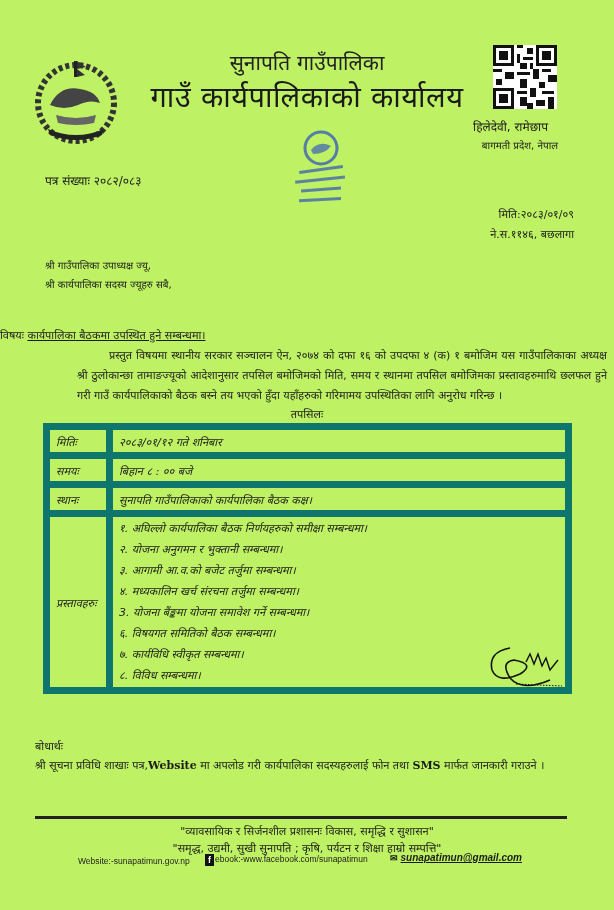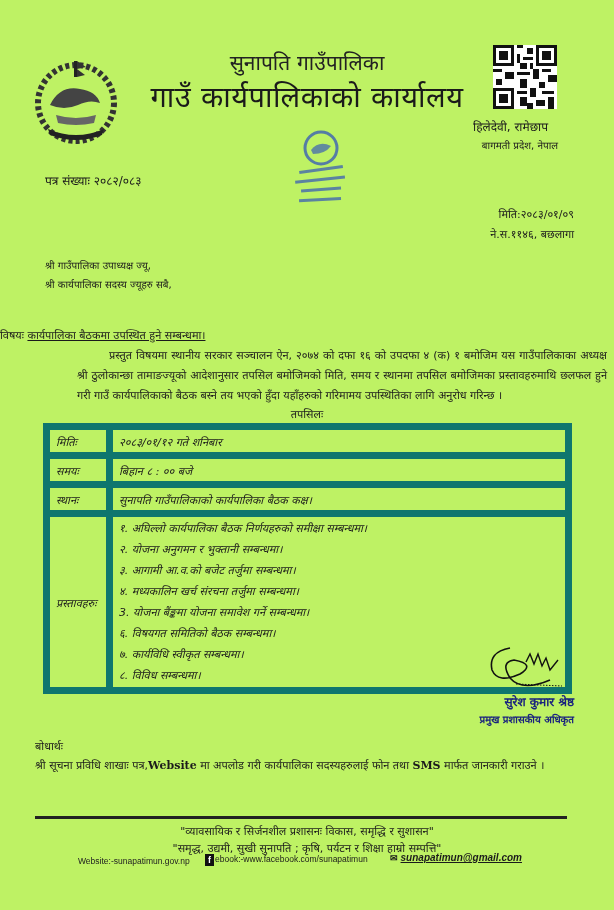--- a/index.html
+++ b/index.html
@@ -167,24 +167,20 @@
     </tr>
   </tbody>
     </table>
 
   <svg class="abs sig" viewBox="0 0 110 60">
     <path d="M40 8 Q18 12 22 30 Q28 44 50 34 Q66 24 44 20 Q30 22 40 38 Q52 52 80 40" fill="none" stroke="#111" stroke-width="1.6"></path>
     <path d="M56 22 L60 14 L64 24 L68 14 L72 26 L76 18 L80 30 L88 20" fill="none" stroke="#111" stroke-width="1.4"></path>
     <line x1="46" y1="44" x2="92" y2="46" stroke="#111" stroke-width="1" stroke-dasharray="1.5 1.5"></line>
   </svg>
 
-  <div class="abs signame">
-    <div>सुरेश कुमार श्रेष्ठ</div>
-    <div class="desig">प्रमुख प्रशासकीय अधिकृत</div>
-  </div>
 
   <div class="abs bodharth">बोधार्थः</div>
   <div class="abs cc">
     <span>श्री सूचना प्रविधि शाखाः पत्र,</span><b>Website</b><span> मा अपलोड गरी कार्यपालिका सदस्यहरुलाई फोन तथा </span><b>SMS</b><span> मार्फत जानकारी गराउने ।</span>
   </div>
 
   <div class="abs rule"></div>
   <div class="abs motto1">"व्यावसायिक र सिर्जनशील प्रशासनः विकास, समृद्धि र सुशासन"</div>
   <div class="abs motto2">"समृद्ध, उद्यमी, सुखी सुनापति ; कृषि, पर्यटन र शिक्षा हाम्रो सम्पत्ति"</div>
 

